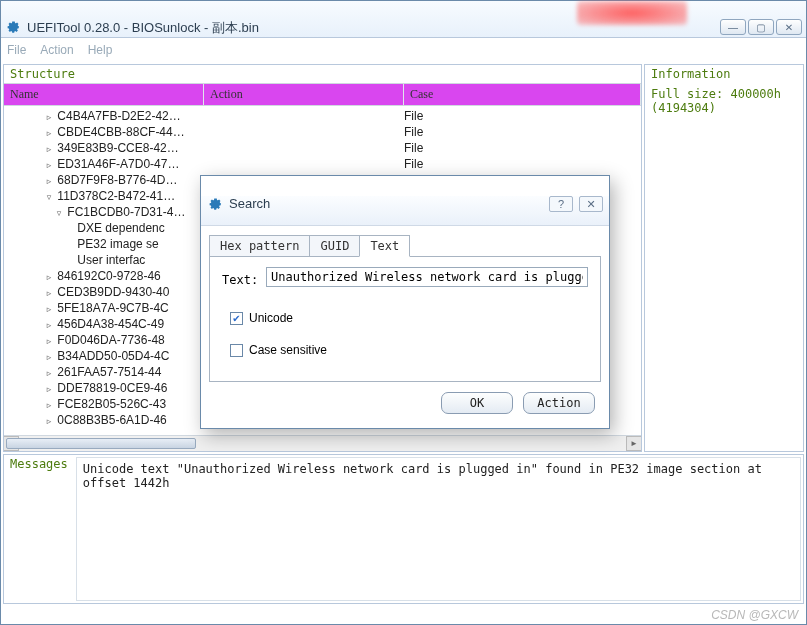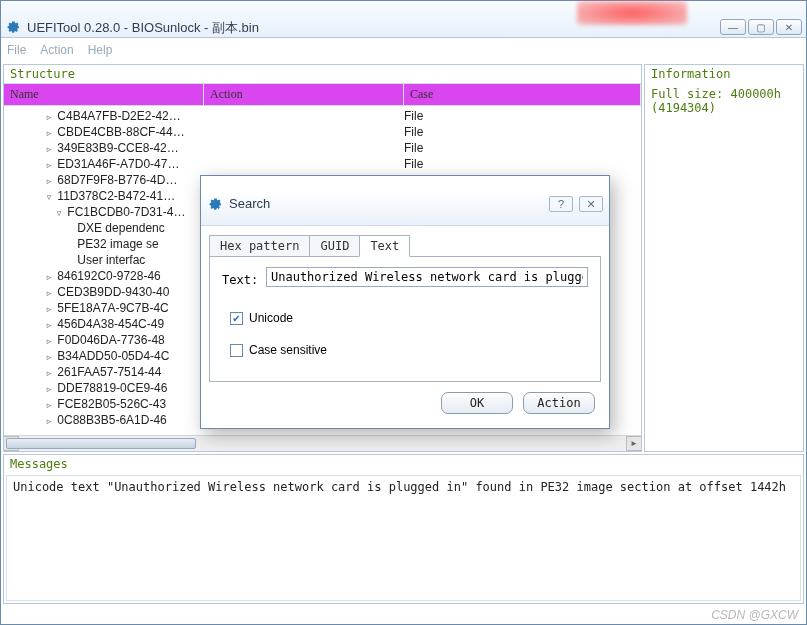--- a/index.html
+++ b/index.html
@@ -39,21 +39,21 @@
 .trow .tc { flex: 1; }
 .tri { display: inline-block; width: 10px; color: #666; font-size: 9px; text-align: center; }
 .tree-scroll { position: absolute; bottom: 0; left: 0; right: 0; height: 16px; background: #f0f0f0; border-top: 1px solid #d0d8e0; }
 .tree-scroll .thumb { position: absolute; left: 2px; top: 2px; width: 190px; height: 11px; background: linear-gradient(#e8eef6,#c8d4e2); border: 1px solid #98aabf; border-radius: 2px; }
 .tree-scroll .arr { position: absolute; top: 0; width: 16px; height: 15px; background: #e6e6e6; border: 1px solid #bbb; font-size: 8px; display:flex; align-items:center; justify-content:center; color:#666;}
 .tree-scroll .arr.l { left: -1px; }
 .tree-scroll .arr.r { right: -1px; }
 
 .info-body { padding: 4px 6px; font-family: Consolas, monospace; color: #4d7c0f; white-space: pre-wrap; }
 
-.messages { height: 150px; border: 1px solid #b8c8dc; display: flex; flex-direction: column; }
+.messages { height: 150px; border: 1px solid #b8c8dc; display: flex; flex-direction: row; }
 .msg-body { flex:1; border: 1px solid #d8e0e8; margin: 2px; padding: 4px 6px; font-family: Consolas, monospace; color: #222; background: #fff; }
 
 .statusbar { height: 18px; display: flex; justify-content: flex-end; align-items: center; padding: 0 8px; color: #b8b8b8; font-size: 11px; font-style: italic; }
 
 
 .dialog { position: absolute; top: 175px; left: 200px; width: 410px; background: #fff; border: 1px solid #6a8aaa; box-shadow: 4px 6px 18px rgba(0,0,0,0.3); }
 .dlg-title { height: 30px; background: linear-gradient(#fbfdff,#eaf1fa); border-bottom: 1px solid #cfd9e6; display: flex; align-items: flex-start; padding: 0 6px; margin-top: 20px; }
 .dlg-title .app-icon { width: 16px; height: 16px; margin-right: 6px; }
 .dlg-title .t { flex:1; font-size: 13px; color: #2c3e50; }
 .dlg-ctrls { display: flex; gap: 6px; }

